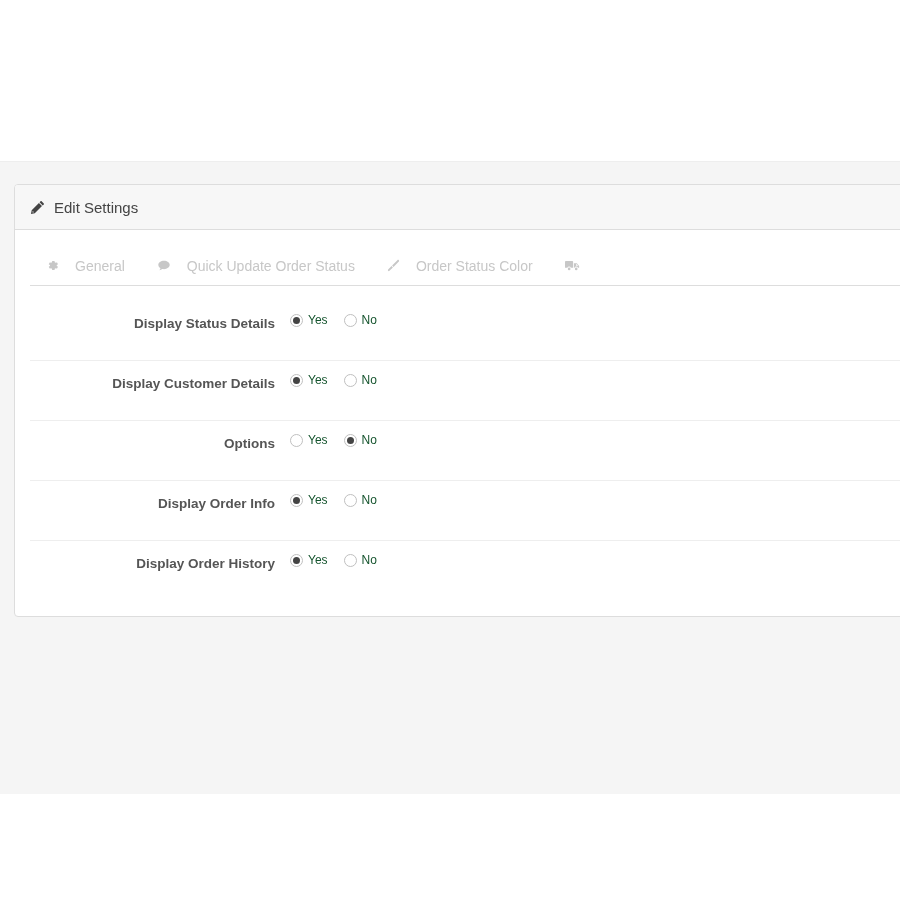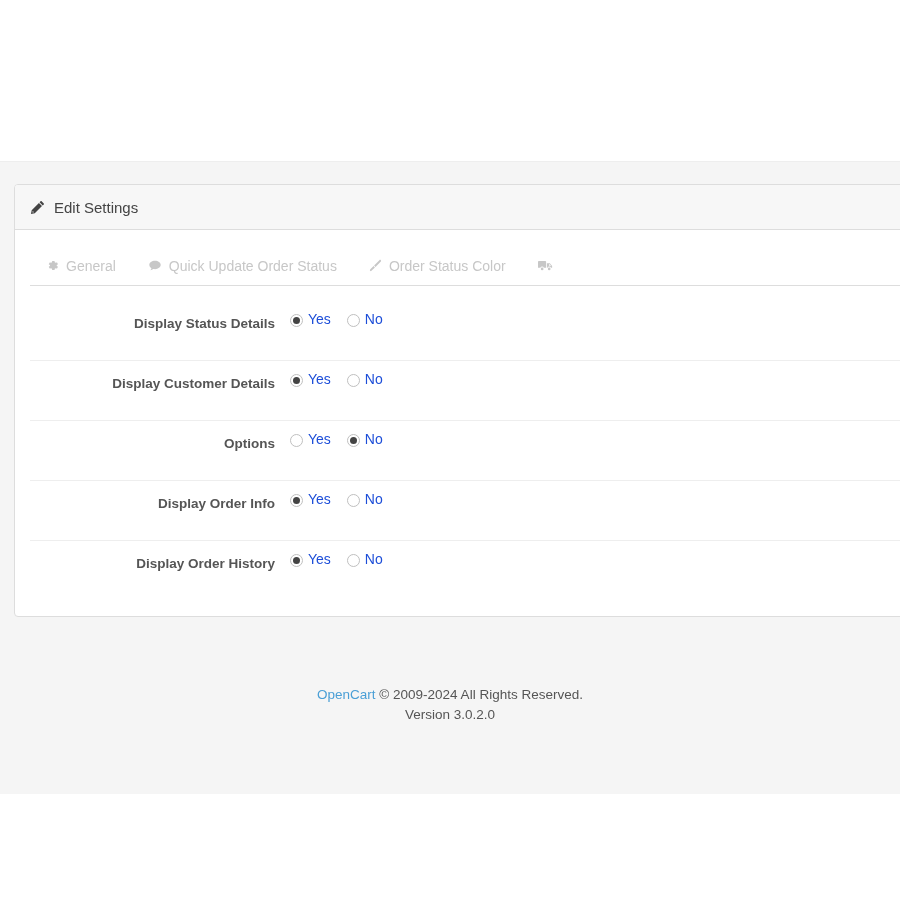--- a/index.html
+++ b/index.html
@@ -90,21 +90,21 @@
     white-space: nowrap;
   }
 
   .nav-tabs li {
     margin-bottom: -1px;
   }
 
   .tab-link {
     display: flex;
     align-items: center;
-    gap: 7px;
+    gap: 16px;
     padding: 10px 15px;
     font-size: 14px;
     color: #c7c7c7;
     text-decoration: none;
     border: 1px solid transparent;
     border-radius: 4px 4px 0 0;
     box-sizing: border-box;
     height: 41px;
     cursor: pointer;
     background: transparent;
@@ -153,22 +153,22 @@
     padding-top: 10px;
     display: flex;
     align-items: center;
     gap: 16px;
   }
 
   .radio-inline {
     display: inline-flex;
     align-items: baseline;
     gap: 5px;
-    font-size: 14px;
-    color: #1d4ed8;
+    font-size: 12px;
+    color: #14532d;
     cursor: pointer;
     font-weight: normal;
   }
 
   .radio-dot {
     position: relative;
     top: 3px;
     width: 13px;
     height: 13px;
     border: 1px solid #c0c0c0;
@@ -356,21 +356,15 @@
                 <span class="radio-dot"></span>
                 <span>No</span>
               </label>
             </div>
           </div>
 
         </div>
       </div>
     </div>
 
-    <div class="footer">
-      <span class="footer-line">
-        <a>OpenCart</a><span> © 2009-2024 All Rights Reserved.</span>
-      </span>
-      <span class="footer-line">Version 3.0.2.0</span>
-    </div>
 
   </div>
 </div>
 
 </body></html>

